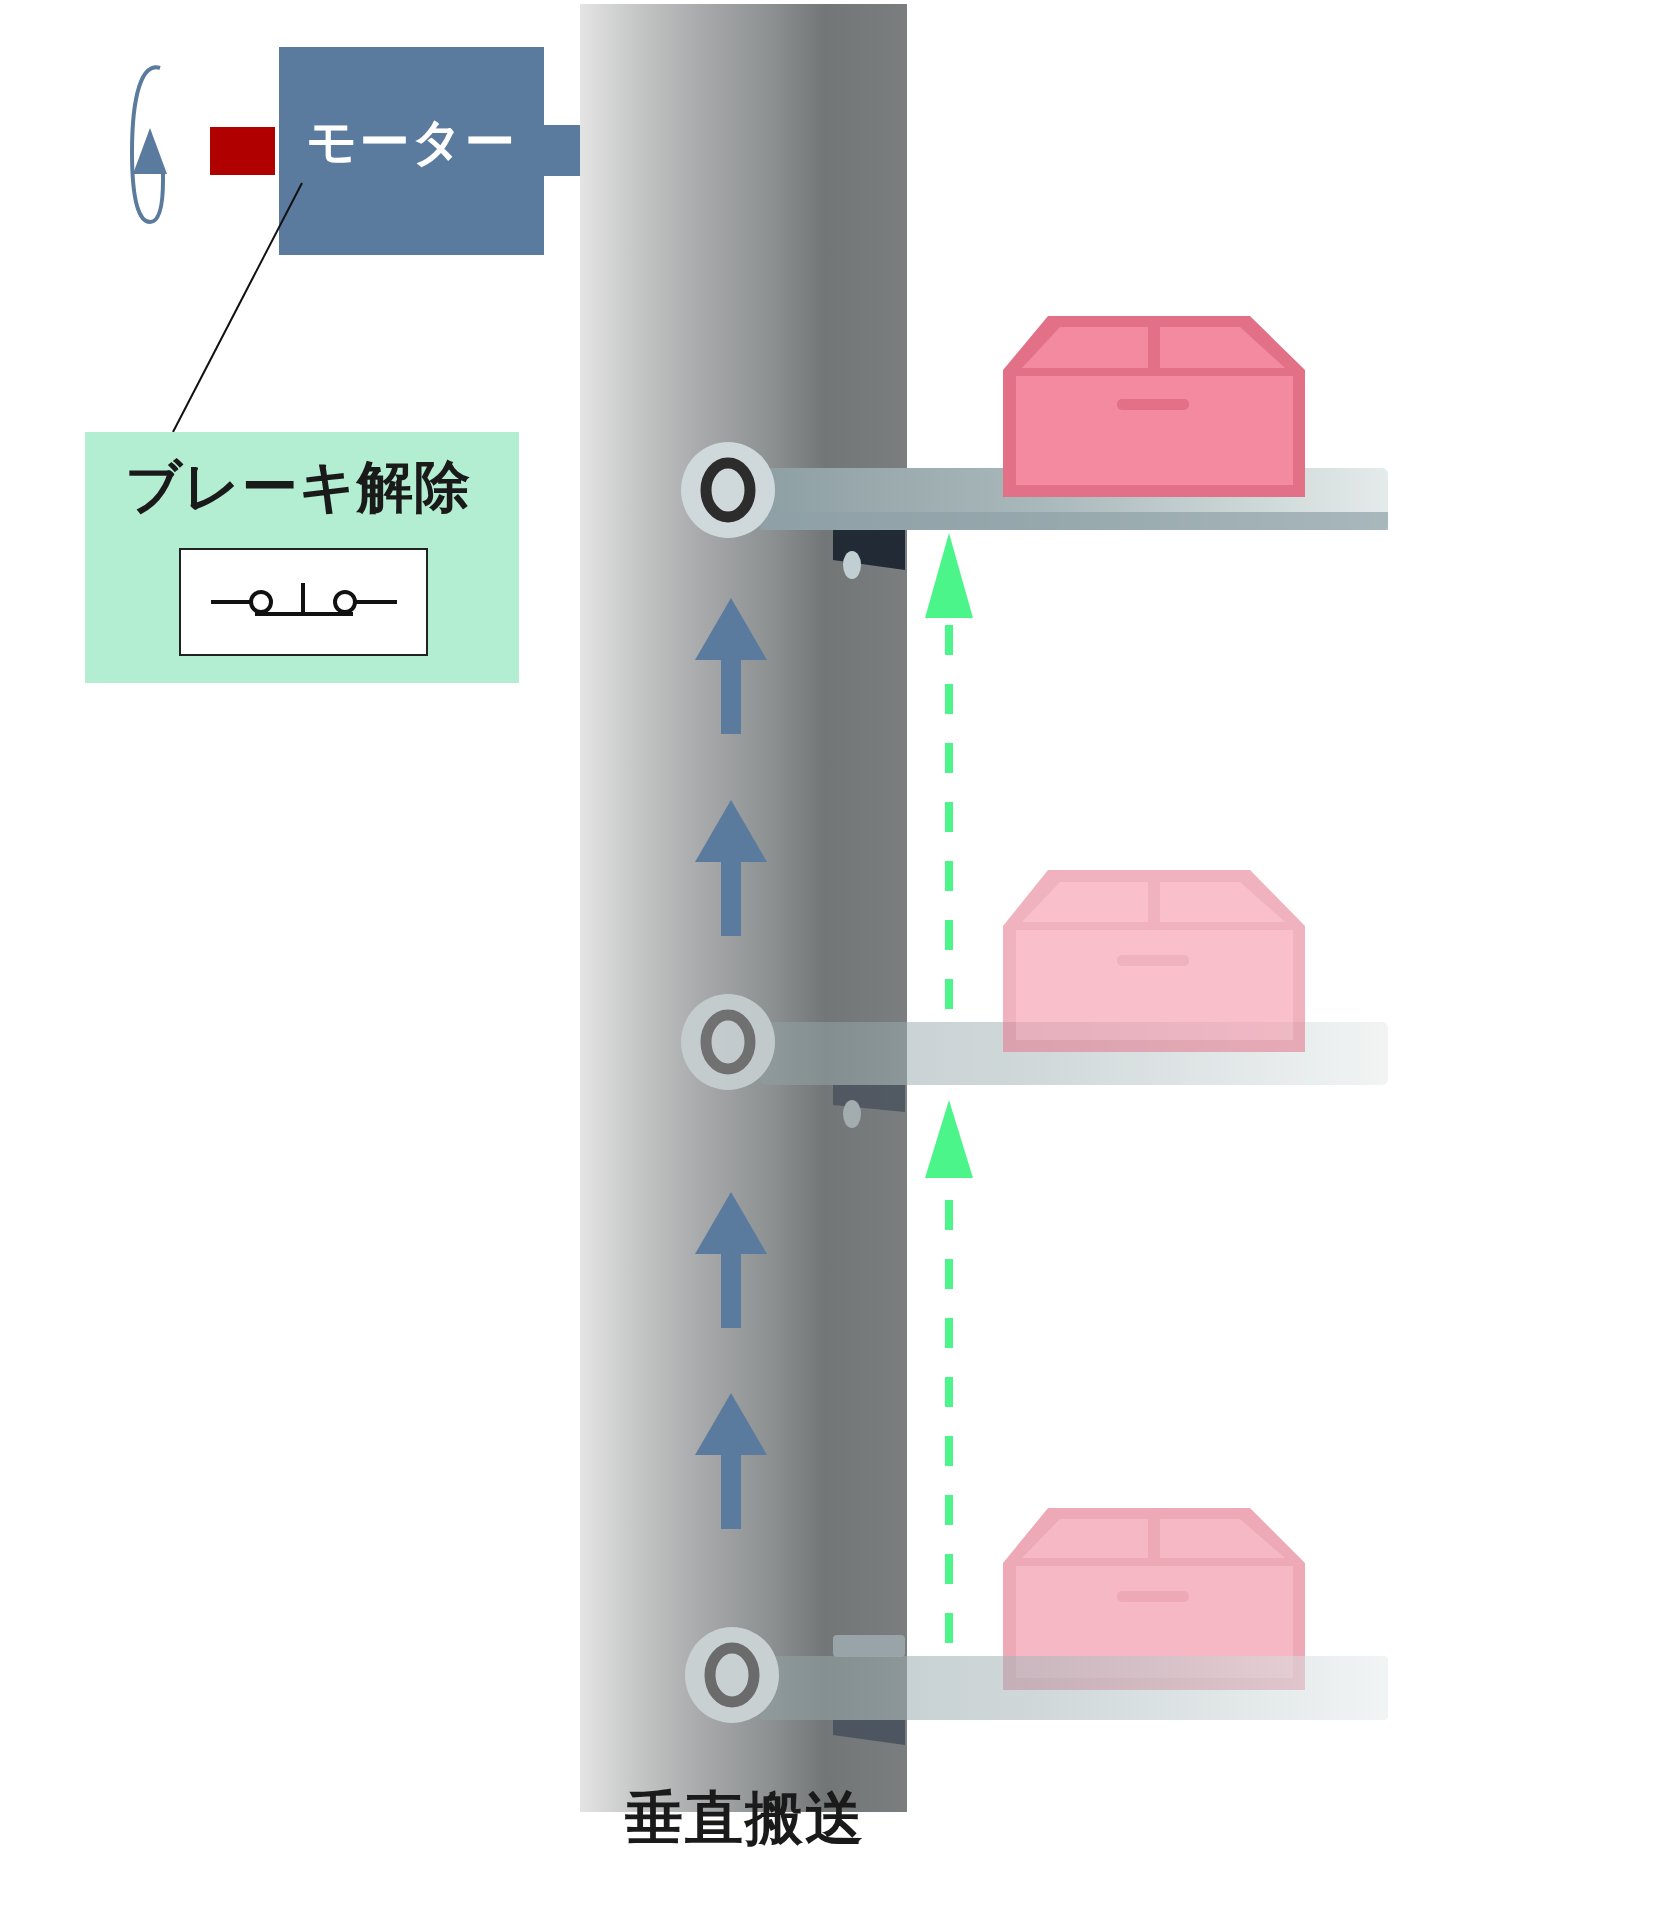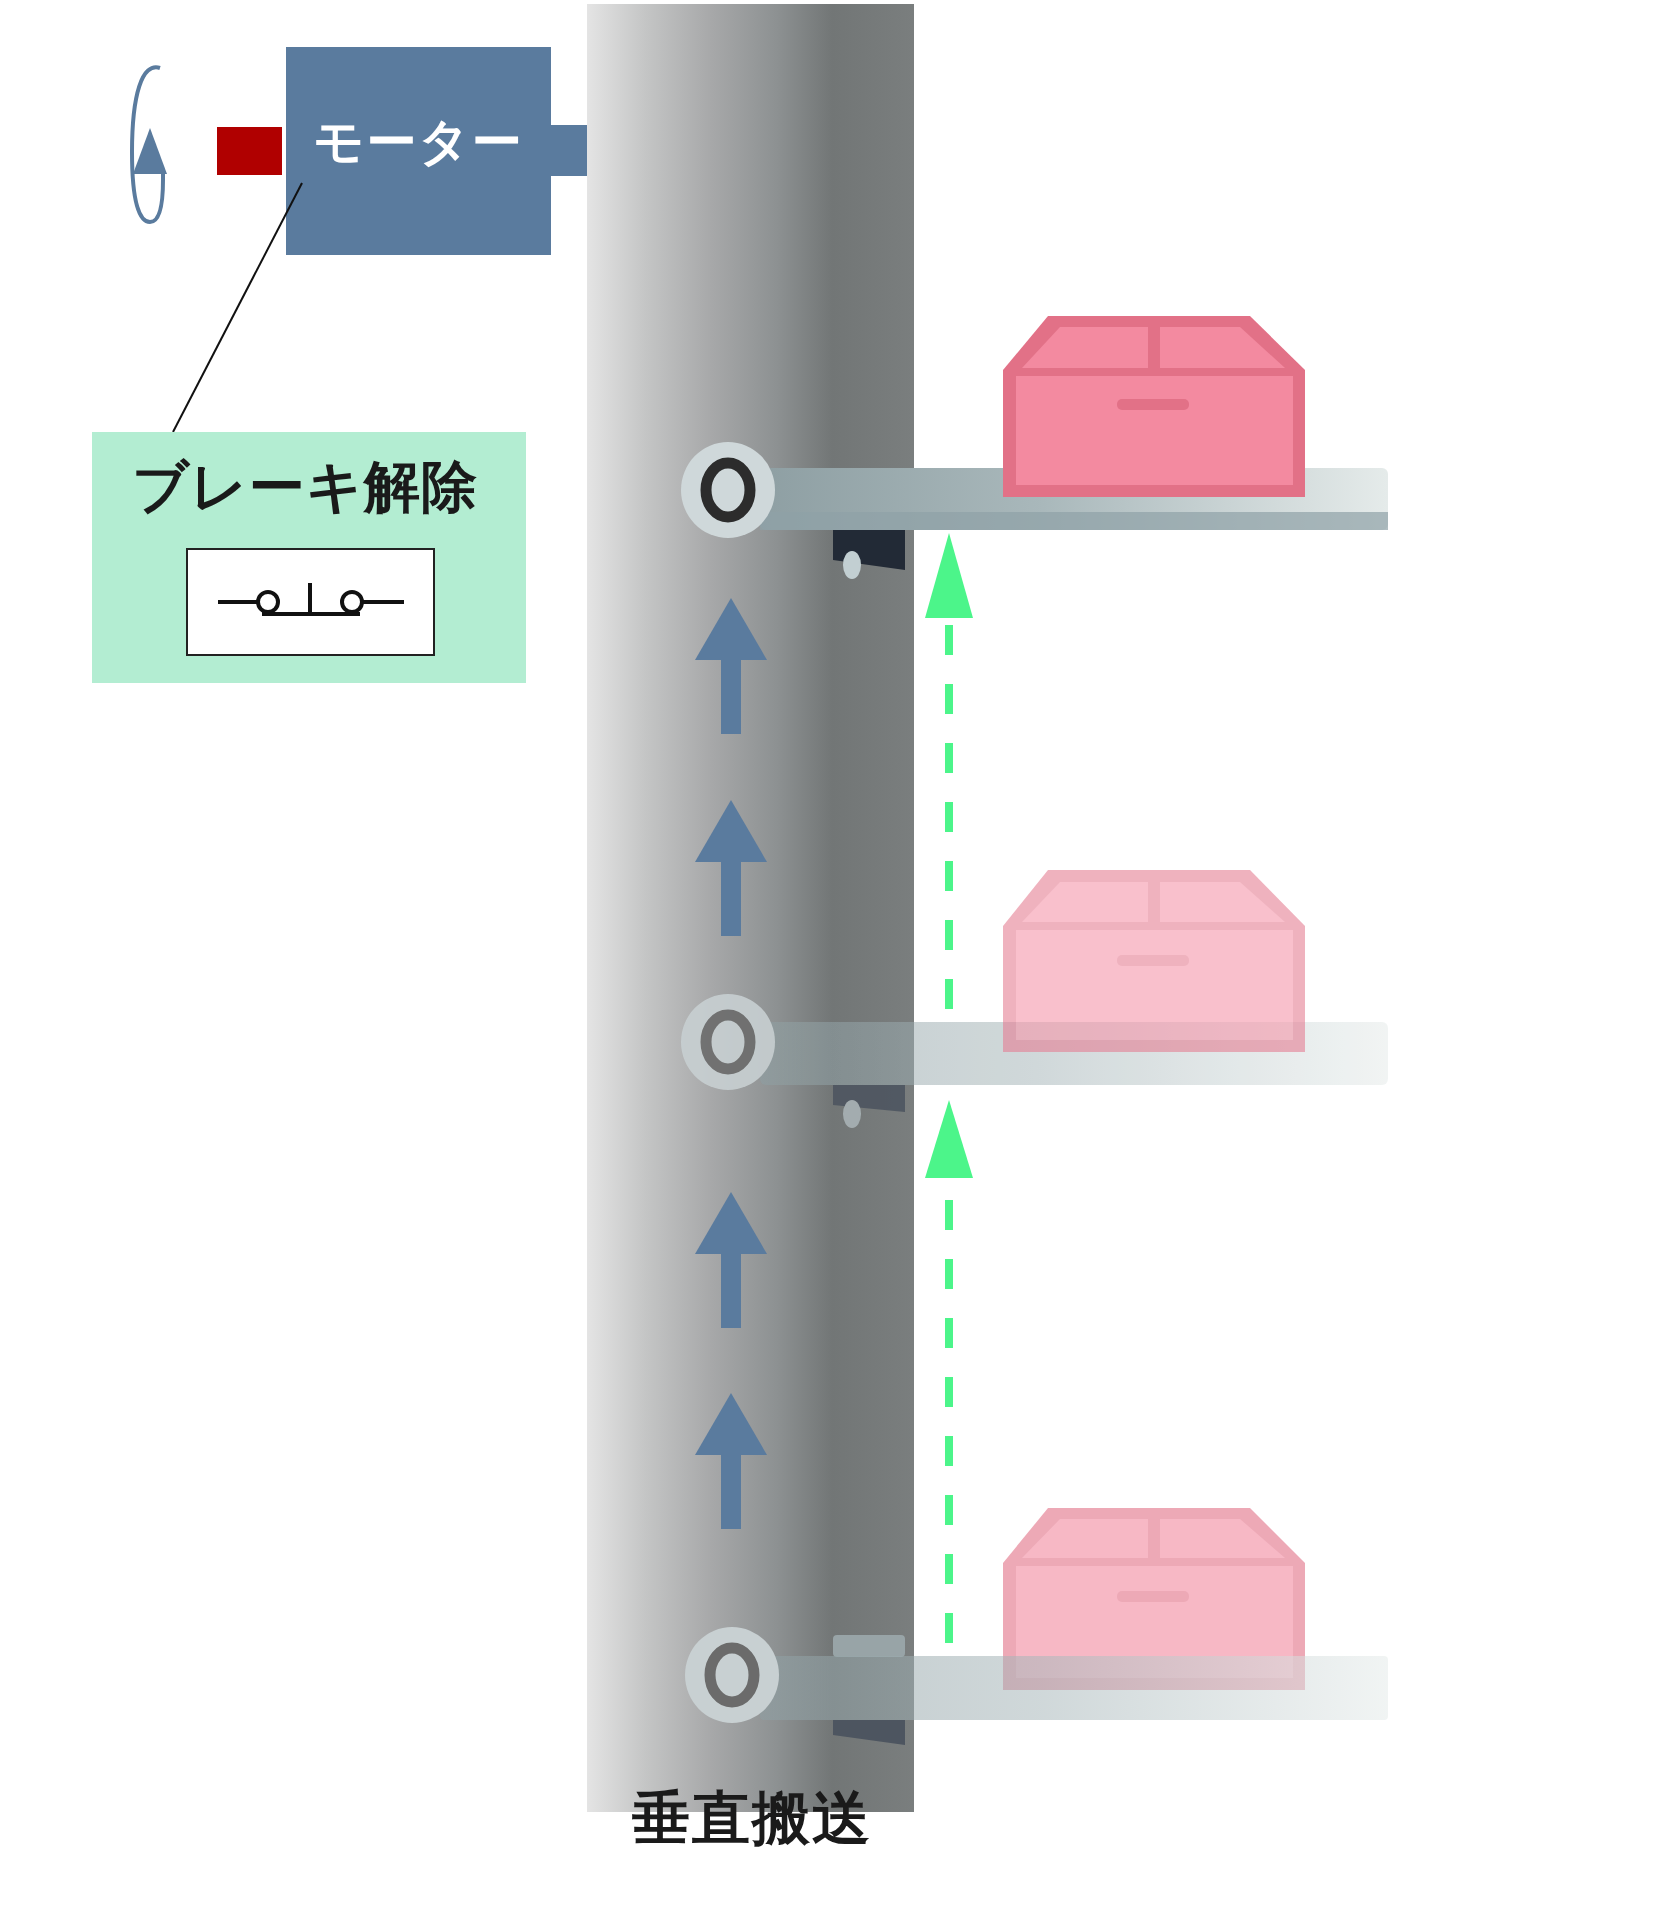--- a/index.html
+++ b/index.html
@@ -1,17 +1,17 @@
 <!DOCTYPE html>
 <html><head>
 <meta charset="utf-8">
 <style>
   html,body{margin:0;padding:0;background:#ffffff;}
   body{width:1667px;height:1917px;position:relative;overflow:hidden;font-family:"DejaVu Sans",sans-serif;}
-  .abs{position:absolute;margin-left:7px;}
+  .abs{position:absolute;}
   #pole{left:580px;top:4px;width:327px;height:1808px;
     background:linear-gradient(90deg,#e4e4e4 0%,#c4c5c5 18%,#a7a8a9 38%,#8d9192 58%,#727676 75%,#7a7e7e 100%);}
   #motor{left:279px;top:47px;width:265px;height:208px;background:#5a7b9e;}
   #motor-shaft{left:540px;top:125px;width:40px;height:51px;background:#5a7b9e;}
   #brake-block{left:210px;top:127px;width:65px;height:48px;background:#b00000;}
   #motor-label{left:279px;top:112px;width:265px;text-align:center;color:#ffffff;font-weight:bold;font-size:50px;letter-spacing:2px;line-height:60px;}
   #brake-panel{left:85px;top:432px;width:434px;height:251px;background:#b3edd2;}
   #brake-label{left:85px;top:452px;width:426px;text-align:center;color:#1a1a1a;font-weight:bold;font-size:56px;line-height:70px;letter-spacing:1px;}
   #switch-box{left:179px;top:548px;width:245px;height:104px;background:#ffffff;border:2px solid #222;}
   #title{left:560px;top:1783px;width:370px;text-align:center;color:#1a1a1a;font-weight:bold;font-size:58px;line-height:70px;letter-spacing:2px;}

